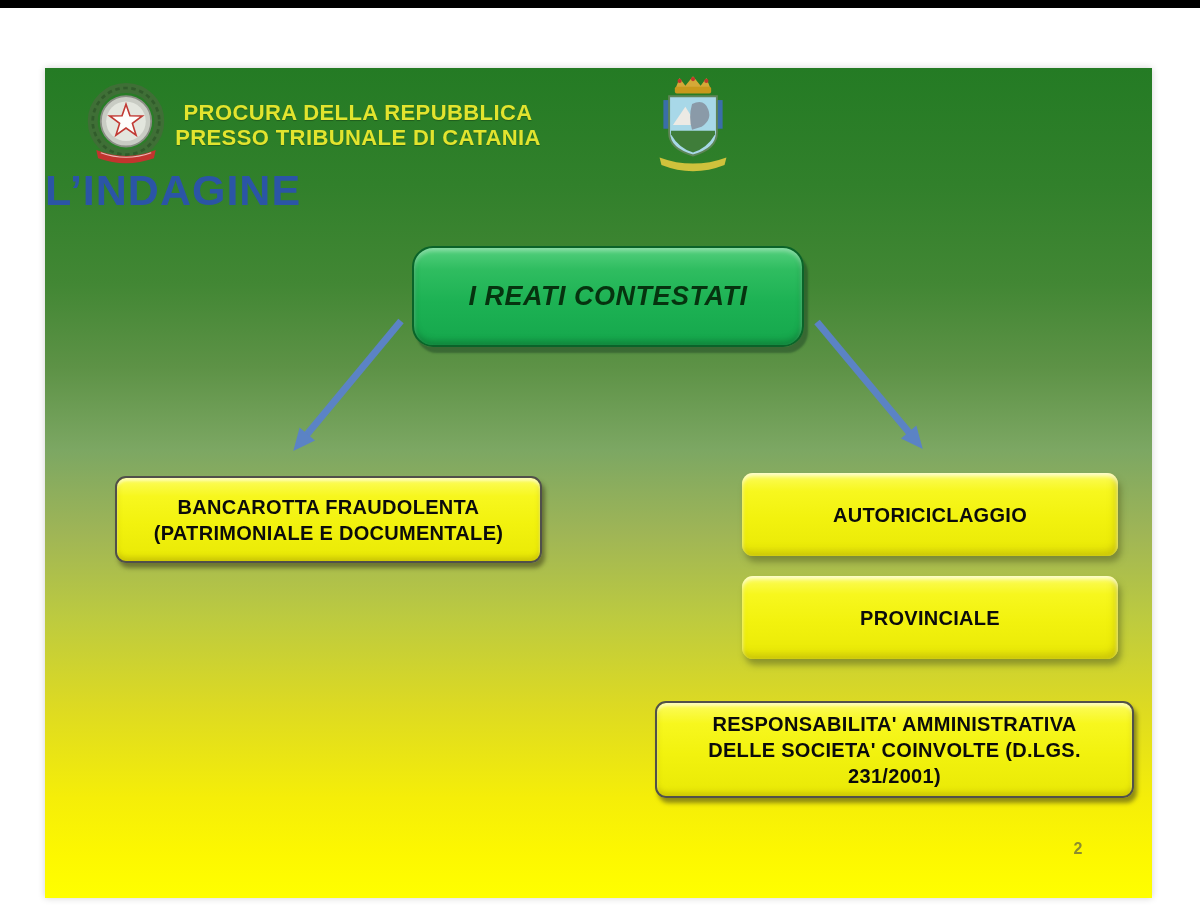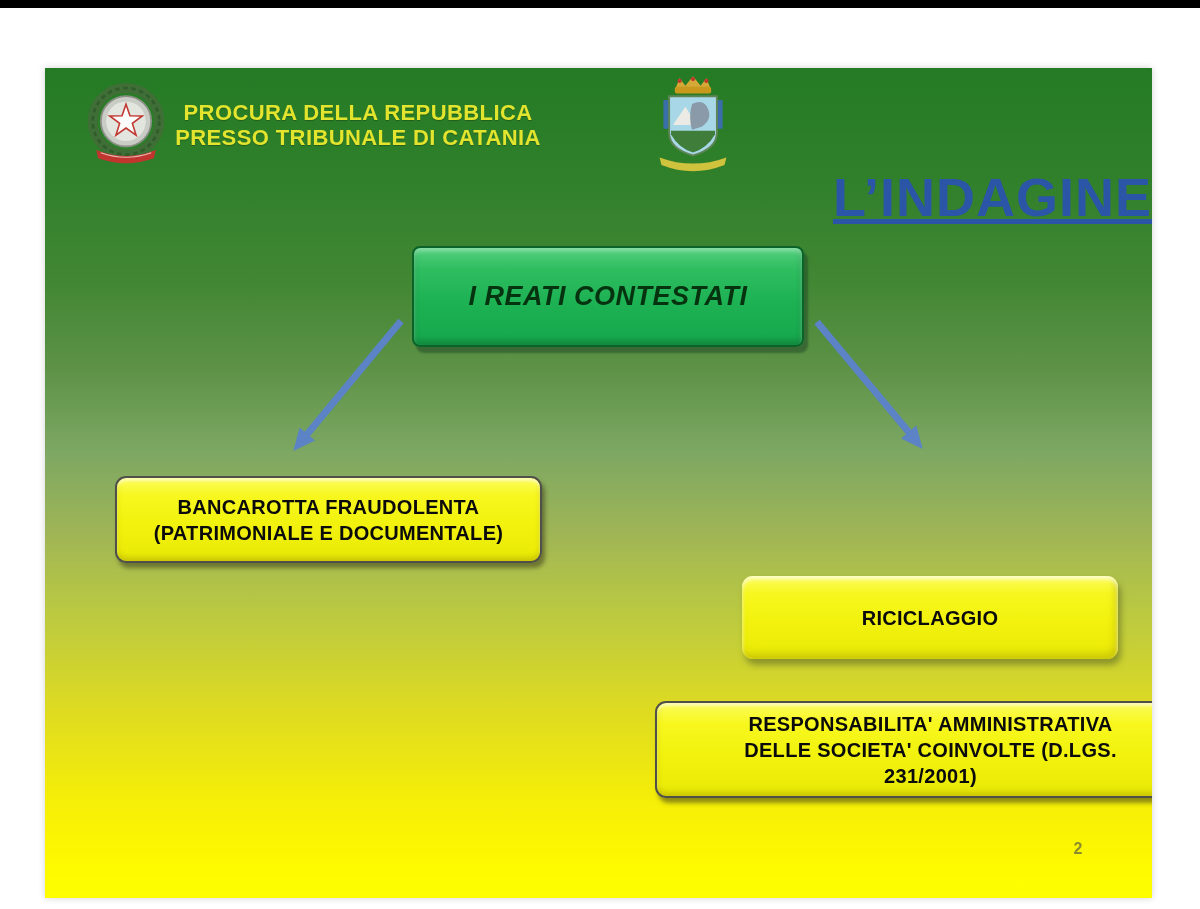--- a/index.html
+++ b/index.html
@@ -52,34 +52,33 @@
     text-shadow: 0 1px 1px rgba(0,0,0,0.25);
     white-space: pre-line;
   }
   .hdr-text-left  { left: 122px; width: 382px; }
   .hdr-text-right { left: 700px; width: 400px; }
   
   .slide-title {
     position: absolute;
     left: 0; top: 98px;
     width: 100%;
-    text-align: right;
+    text-align: left;
     color: #2b55a6;
-    font-size: 54px;
+    font-size: 43px;
     font-weight: 800;
     letter-spacing: 1px;
     font-stretch: condensed;
-    text-decoration: underline;
   }
   
   .root-box {
     position: absolute;
     left: 367px; top: 178px;
     width: 388px; height: 97px;
-    border-radius: 8px;
+    border-radius: 21px;
     background: linear-gradient(180deg, #55d07e 0%, #2fbd60 22%, #1db254 55%, #15a74c 100%);
     border: 2px solid #0a6329;
     box-shadow: 4px 6px 2px rgba(25,60,35,0.45),
                 inset 0 3px 4px rgba(255,255,255,0.35),
                 inset 0 -4px 6px rgba(8,70,30,0.35);
     display: flex;
     align-items: center;
     justify-content: center;
   }
   .root-box .label {
@@ -123,21 +122,21 @@
   }
   .ybox.plain {
     box-shadow: 3px 6px 6px rgba(90,100,35,0.55),
                 inset 0 3px 4px rgba(255,255,255,0.75),
                 inset -3px -5px 7px rgba(175,165,10,0.5);
   }
   .box-bancarotta     { left: 70px;  top: 408px; width: 423px; height: 83px; }
   .box-sottrazione    { left: 68px;  top: 552px; width: 425px; height: 86px; }
   .box-autoriciclaggio{ left: 697px; top: 405px; width: 376px; height: 83px; }
   .box-riciclaggio    { left: 697px; top: 508px; width: 376px; height: 83px; }
-  .box-responsabilita { left: 610px; top: 633px; width: 475px; height: 93px; padding-left: 36px; }
+  .box-responsabilita { left: 610px; top: 633px; width: 475px; height: 93px; }
   
   .slide-number {
     position: absolute;
     left: 1018px; top: 772px;
     width: 30px;
     text-align: center;
     color: #8c8c2f;
     font-size: 16px;
     font-weight: bold;
   }
@@ -193,23 +192,26 @@
     <line x1="356" y1="253" x2="254" y2="376" stroke="#5b83c5" stroke-width="7" marker-end="url(#ah)"></line>
     <line x1="772" y1="254" x2="872" y2="374" stroke="#5b83c5" stroke-width="7" marker-end="url(#ah)"></line>
   </svg>
 
   <div class="ybox bordered box-bancarotta">
     <span class="label">BANCAROTTA FRAUDOLENTA
 (PATRIMONIALE E DOCUMENTALE)</span>
   </div>
 
 
+  <div class="ybox plain box-autoriciclaggio">
+    <span class="label">AUTORICICLAGGIO</span>
+  </div>
 
   <div class="ybox plain box-riciclaggio">
-    <span class="label">RICICLAGGIO</span>
+    <span class="label">PROVINCIALE</span>
   </div>
 
   <div class="ybox bordered box-responsabilita">
     <span class="label">RESPONSABILITA' AMMINISTRATIVA
 DELLE SOCIETA' COINVOLTE (D.LGS.
 231/2001)</span>
   </div>
 
   <div class="slide-number">2</div>
 

